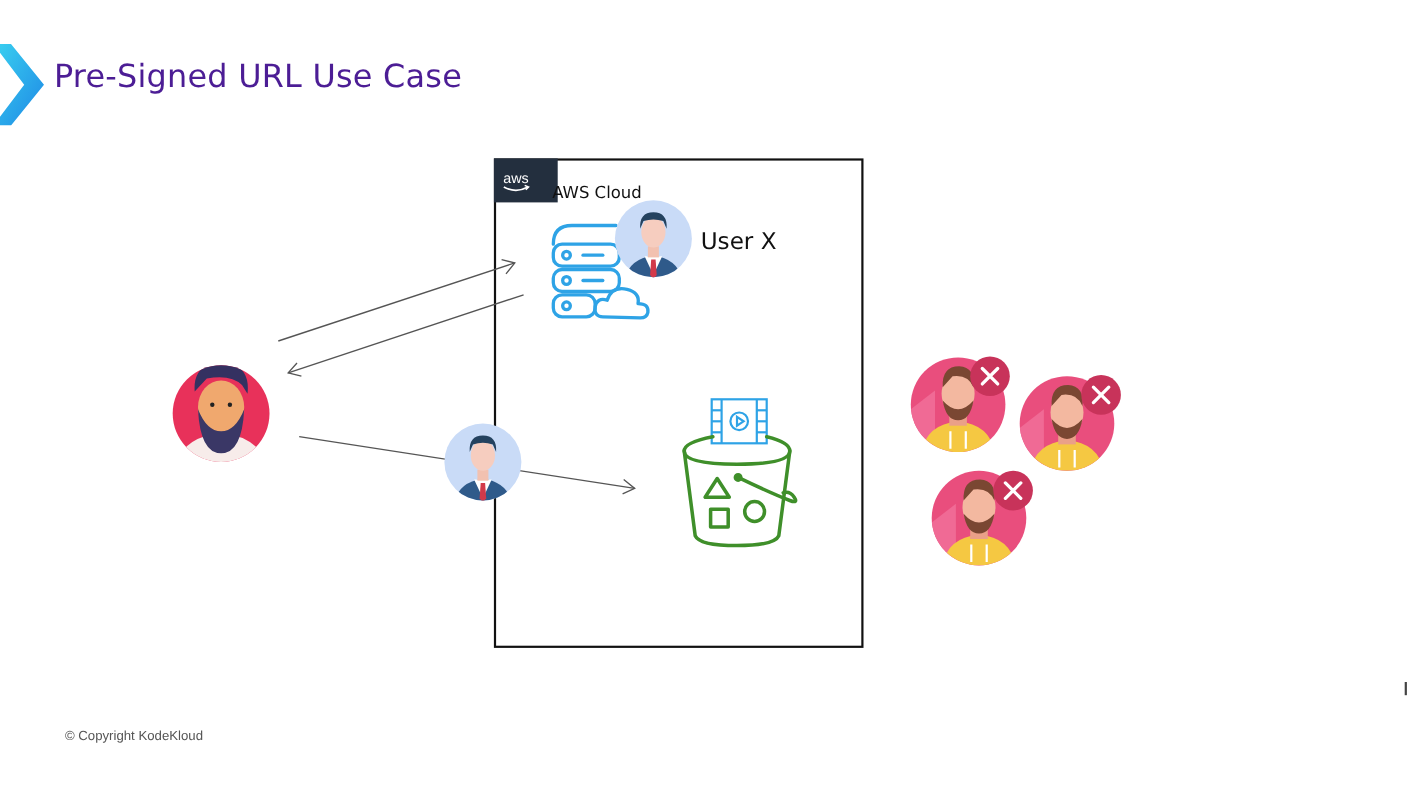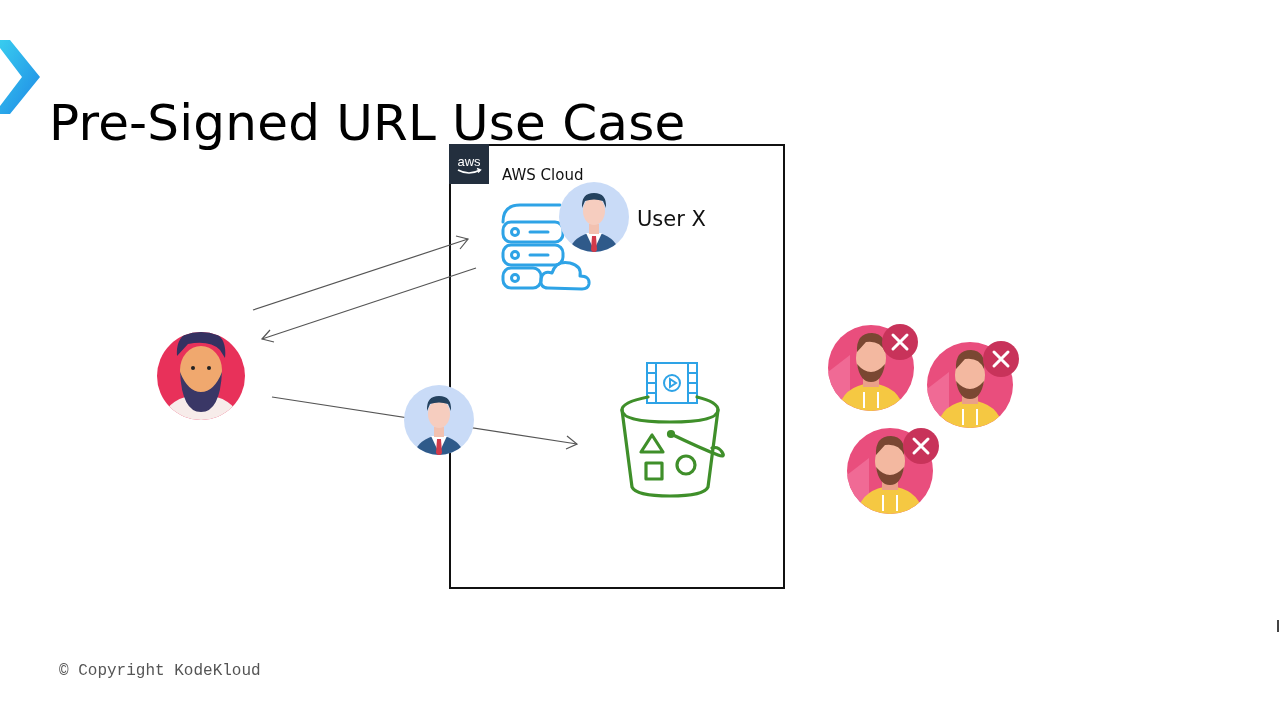--- a/index.html
+++ b/index.html
@@ -1,23 +1,23 @@
 <!DOCTYPE html>
 <html><head>
 <meta charset="utf-8">
 <style>
   html, body { margin:0; padding:0; }
   body { width:1280px; height:720px; background:#ffffff; position:relative; overflow:hidden; font-family:"DejaVu Sans", sans-serif; }
   .abs { position:absolute; }
   .chevron { left:-6px; top:40px; width:46px; height:74px; }
-  .title { left:49px; top:52px; font-size:50px; color:#000000; letter-spacing:0.2px; font-family:"DejaVu Sans", sans-serif; font-weight:400;margin-top:42px; }
+  .title { left:49px; top:52px; font-size:29px; color:#4c1d95; letter-spacing:0.2px; font-family:"DejaVu Sans", sans-serif; font-weight:400; }
   .cloud-box { left:449px; top:144px; width:336px; height:445px; border:2px solid #111; box-sizing:border-box; }
-  .aws-badge { left:449px; top:144px; width:40px; height:40px; background:#232f3e; }
+  .aws-badge { left:449px; top:144px; width:58px; height:40px; background:#232f3e; }
   .aws-label { left:502px; top:166px; font-size:15px; color:#111; }
-  .copyright { left:59px; top:662px; font-size:16px; color:#555; font-family:Liberation Mono, monospace; }
+  .copyright { left:59px; top:662px; font-size:12px; color:#555; font-family:Liberation Sans, sans-serif; }
   svg.overlay { position:absolute; left:0; top:0; }
   .marker { left:1277px; top:620px; width:2px; height:12px; background:#444; }
 </style>
 </head>
 <body>
 
 <svg class="abs chevron" viewBox="0 0 46 74">
   <defs>
     <linearGradient id="chevg" x1="0" y1="0" x2="1" y2="1">
       <stop offset="0" stop-color="#3ad1f0"></stop>

